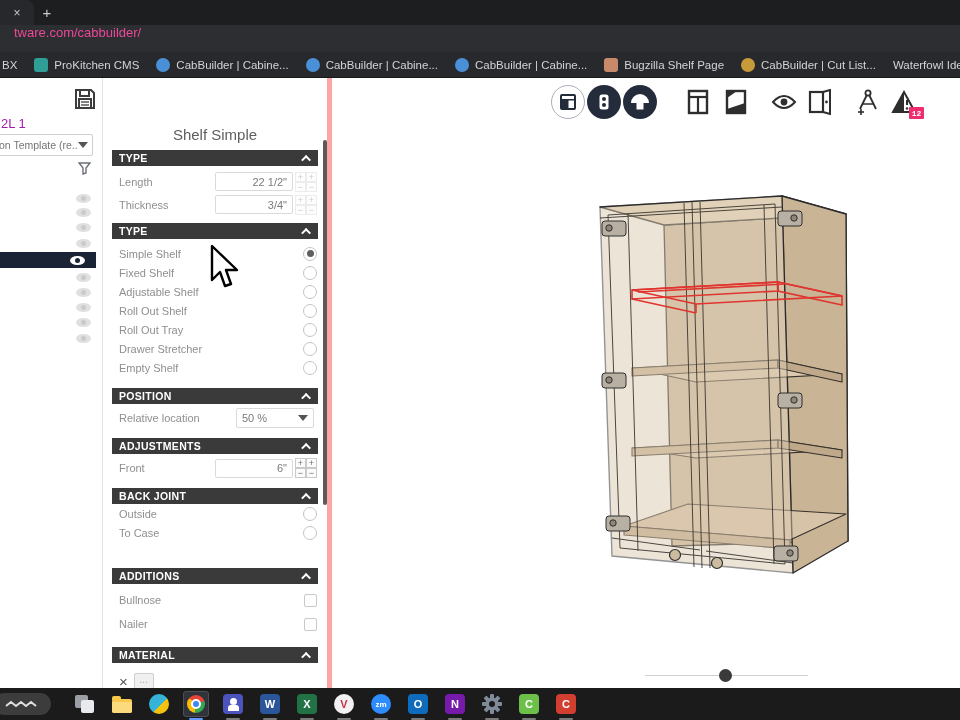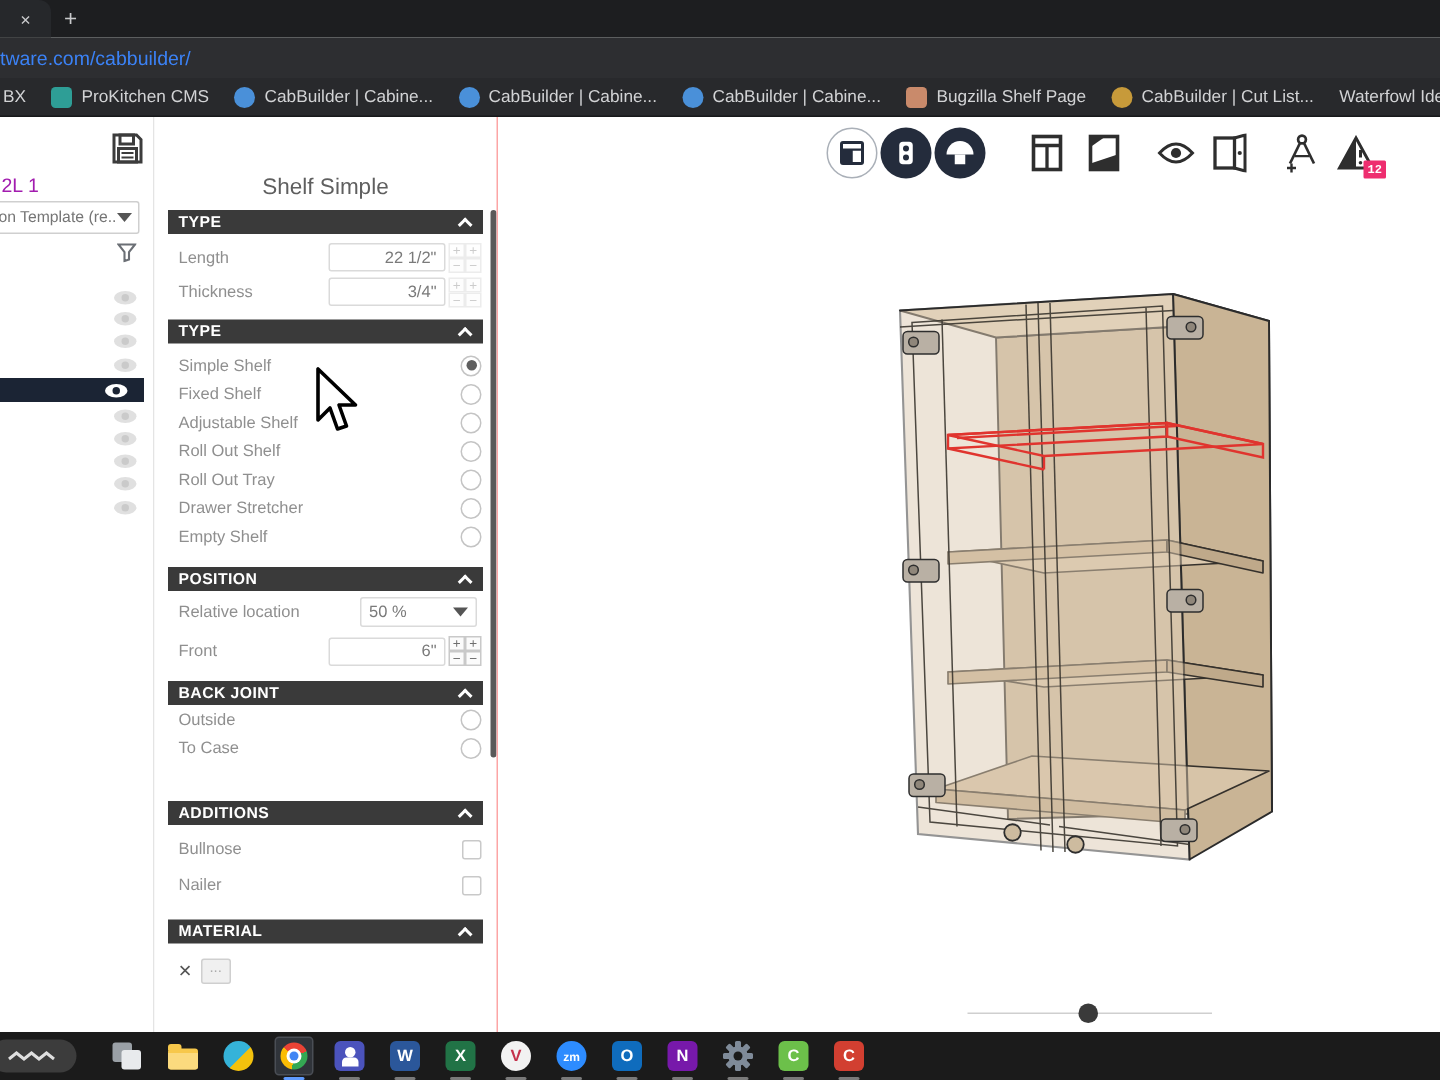--- a/index.html
+++ b/index.html
@@ -3,21 +3,21 @@
 <meta charset="utf-8">
 <style>
   * { margin:0; padding:0; box-sizing:border-box; }
   html,body { width:960px; height:720px; overflow:hidden; background:#fff;
               font-family:"Liberation Sans", sans-serif; }
   
   .tabstrip { height:25px; background:#1d1e20; display:flex; align-items:center; }
   .tab { width:34px; height:25px; background:#26282b; display:flex; align-items:center; justify-content:center;
          color:#c8c9cb; font-size:12px; border-top-right-radius:8px; }
   .newtab { width:26px; height:25px; color:#c8c9cb; font-size:15px; display:flex; align-items:center; justify-content:center; }
-  .urlbar { height:27px; background:#2d2e31; display:flex; align-items:center; color:#3b82f6; font-size:13px; padding-left:0; }
+  .urlbar { height:27px; background:#2d2e31; display:flex; color:#ec4899; font-size:13px; padding-left:14px; }
   .bmbar { height:26px; background:#28292c; display:flex; align-items:center; gap:17px; padding-left:2px;
            font-size:11.5px; color:#d2d3d5; border-bottom:1px solid #17181a; white-space:nowrap; overflow:hidden; }
   .bm { display:flex; align-items:center; gap:6px; cursor:default; }
   .fav { width:14px; height:14px; border-radius:3px; flex:0 0 auto; }
   .fav.round { border-radius:50%; }
   .f-teal { background:#2e9e96; }
   .f-blue { background:#4a90d9; }
   .f-bug  { background:#c98a6b; }
   .f-gold { background:#c79a3a; }
   
@@ -31,21 +31,21 @@
   .tpl .txt { flex:1; overflow:hidden; white-space:nowrap; }
   .caret { width:0; height:0; border-left:5px solid transparent; border-right:5px solid transparent; border-top:6px solid #555; }
   .filtericon { position:absolute; right:11px; top:84px; }
   .eyerow { position:absolute; right:9px; width:20px; height:13px; display:flex; align-items:center; justify-content:center; }
   .eye { width:15px; height:9px; border-radius:50%; background:#e0e0e0; position:relative; }
   .eye::after { content:""; position:absolute; left:5px; top:2px; width:5px; height:5px; border-radius:50%; background:#cacaca; }
   .hlrow { position:absolute; left:0; top:174px; width:96px; height:16px; background:#1b2434; display:flex; align-items:center; justify-content:flex-end; padding-right:11px; }
   .hlrow .eye { background:#ffffff; }
   .hlrow .eye::after { background:#1b2434; }
   
-  .panel { position:relative; width:229px; border-right:1px solid #fca5a5; background:#fff; flex:0 0 auto; padding:0 9px 0 9px; overflow:hidden; }
+  .panel { position:relative; width:229px; border-right:5px solid #fca5a5; background:#fff; flex:0 0 auto; padding:10px 9px 0 9px; overflow:hidden; }
   .ptitle { margin-top:38px; text-align:center; font-size:15px; color:#5f5f5f; height:20px; }
   .sechdr { height:16px; background:#3a3a3a; color:#fff; font-size:10.5px; font-weight:bold; letter-spacing:.3px;
             display:flex; align-items:center; justify-content:space-between; padding:0 7px; cursor:pointer; }
   .chev { width:7px; height:7px; border-top:2px solid #fff; border-left:2px solid #fff; transform:rotate(45deg) translateY(2px); }
   .row { display:flex; align-items:center; justify-content:space-between; padding:0 1px 0 7px; }
   .row .lbl { font-size:11px; color:#8f8f8f; }
   .vbox { width:78px; height:19px; border:1px solid #dadada; border-radius:2px; font-size:11px; color:#7a7a7a;
           display:flex; align-items:center; justify-content:flex-end; padding-right:5px; background:#fff; }
   .stepper { display:grid; grid-template-columns:11px 11px; grid-template-rows:10px 10px; margin-left:2px; }
   .stepper span { border:1px solid #c9c9c9; font-size:9px; line-height:8px; text-align:center; color:#6e6e6e; background:#fbfbfb; cursor:pointer; }
@@ -269,20 +269,24 @@
         <span class="chev"></span>
     </div>
     <div class="row" style="height:24px;margin-top:2px">
       <span class="lbl">Relative location</span>
       <span class="ddbox" style="margin-right:3px">
         <span>50 %</span>
         <span class="caret"></span>
       </span>
     </div>
 
+    <div class="sechdr" style="margin-top:8px">
+      <span>ADJUSTMENTS</span>
+        <span class="chev"></span>
+    </div>
     <div class="row" style="height:24px;margin-top:2px">
       <span class="lbl">Front</span>
       <span style="display:flex;align-items:center">
         <span class="vbox">6"</span>
         <span class="stepper">
           <span>+</span>
             <span>+</span>
             <span>−</span>
             <span>−</span>
         </span>

